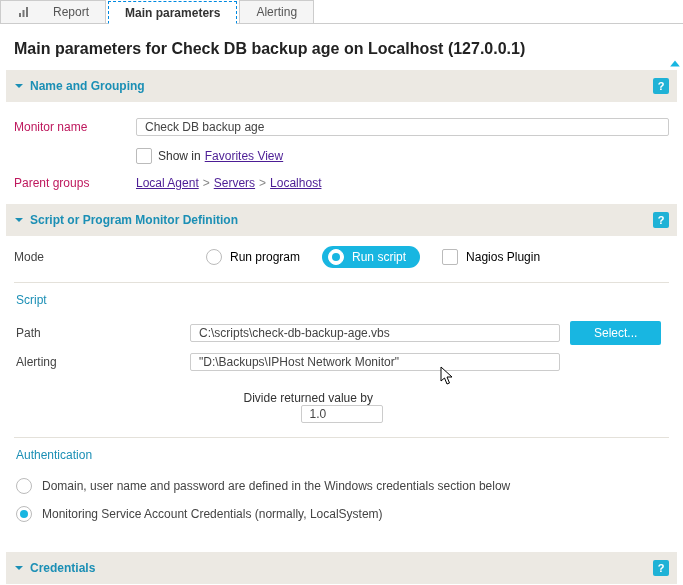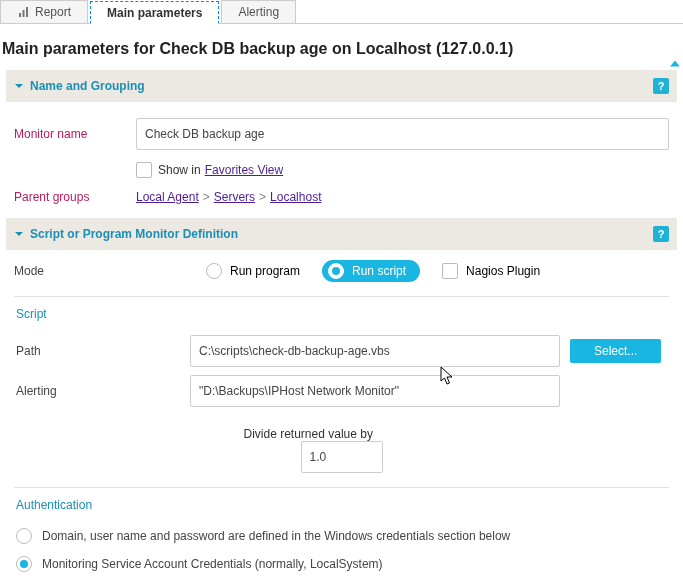--- a/index.html
+++ b/index.html
@@ -1,29 +1,29 @@
 <!DOCTYPE html>
 <html><head>
 <meta charset="utf-8">
 <style>
   * { box-sizing: border-box; margin: 0; padding: 0; font-family: "Segoe UI", Arial, sans-serif; }
   body { background: #fff; width: 683px; height: 585px; overflow: hidden; position: relative; }
   .tabs { display: flex; border-bottom: 1px solid #ccc; height: 24px; background: #fff; }
-  .tab { height: 23px; border: 1px solid #ccc; border-bottom: none; margin-right: 2px; padding: 0 16px; display: flex; align-items: center; gap: 6px; font-size: 12px; color: #555; background: #f5f5f5; cursor: pointer; }
+  .tab { height: 23px; border: 1px solid #ccc; border-bottom: none; margin-right: 2px; padding: 0 16px; display: flex; align-items: center; gap: 24px; font-size: 12px; color: #555; background: #f5f5f5; cursor: pointer; }
   .tab.active { border: 1px dashed #0089e0; background: #fff; color: #333; font-weight: 600; border-bottom: 1px solid #fff; position: relative; top: 1px; }
   .tab .ticon { width: 12px; height: 12px; display: inline-flex; align-items: center; justify-content: center; }
   .content { position: absolute; top: 24px; bottom: 0; left: 0; right: 0; overflow-y: scroll; padding: 0 0 20px 0; background: #fff; }
-  .page-title { font-size: 16px; font-weight: 600; color: #222; padding: 16px 14px 12px 2px; }
+  .page-title { font-size: 16px; font-weight: 600; color: #222; padding: 16px 14px 12px 14px; }
   .section-header { background: #ece9e3; height: 32px; display: flex; align-items: center; padding: 0 8px; margin: 0 6px; position: relative; }
   .section-header .chev { width: 10px; height: 10px; margin-right: 6px; }
   .section-header .label { color: #1b8fb5; font-size: 12px; font-weight: 600; flex: 1; }
   .help { width: 16px; height: 16px; background: #1fb2d6; color: #fff; font-size: 11px; font-weight: 700; display: flex; align-items: center; justify-content: center; border-radius: 2px; cursor: pointer; }
   .form-row { display: flex; align-items: center; padding: 6px 14px; font-size: 12px; color: #333; }
   .form-row .lbl { width: 122px; color: #be185d; }
-  .txt { flex: 1; height: 32px; border: 1px solid #ccc; padding: 0 8px; font-size: 12px; color: #444; border-radius: 2px; }
+  .txt { flex: 1; height: 18px; border: 1px solid #ccc; padding: 0 8px; font-size: 12px; color: #444; border-radius: 2px; }
   .txt.short { flex: none; width: 82px; }
   .txt.wide { width: 370px; flex: none; }
   .checkbox { width: 16px; height: 16px; border: 1px solid #bbb; border-radius: 2px; display: inline-flex; align-items: center; justify-content: center; margin-right: 6px; background: #fff; }
   .checkbox.checked::after { content: "✓"; color: #18a6cd; font-size: 13px; font-weight: 700; }
   .link { color: #4c1d95; text-decoration: underline; cursor: pointer; }
   .bc-sep { color: #888; margin: 0 4px; }
   .radio-row { display: flex; align-items: center; gap: 22px; padding: 10px 14px 14px 14px; font-size: 12px; }
   .radio-row .lbl { width: 170px; color: #444; }
   .radio { display: flex; align-items: center; gap: 8px; cursor: pointer; }
   .rcircle { width: 16px; height: 16px; border: 1px solid #bbb; border-radius: 50%; background: #fff; position: relative; }

